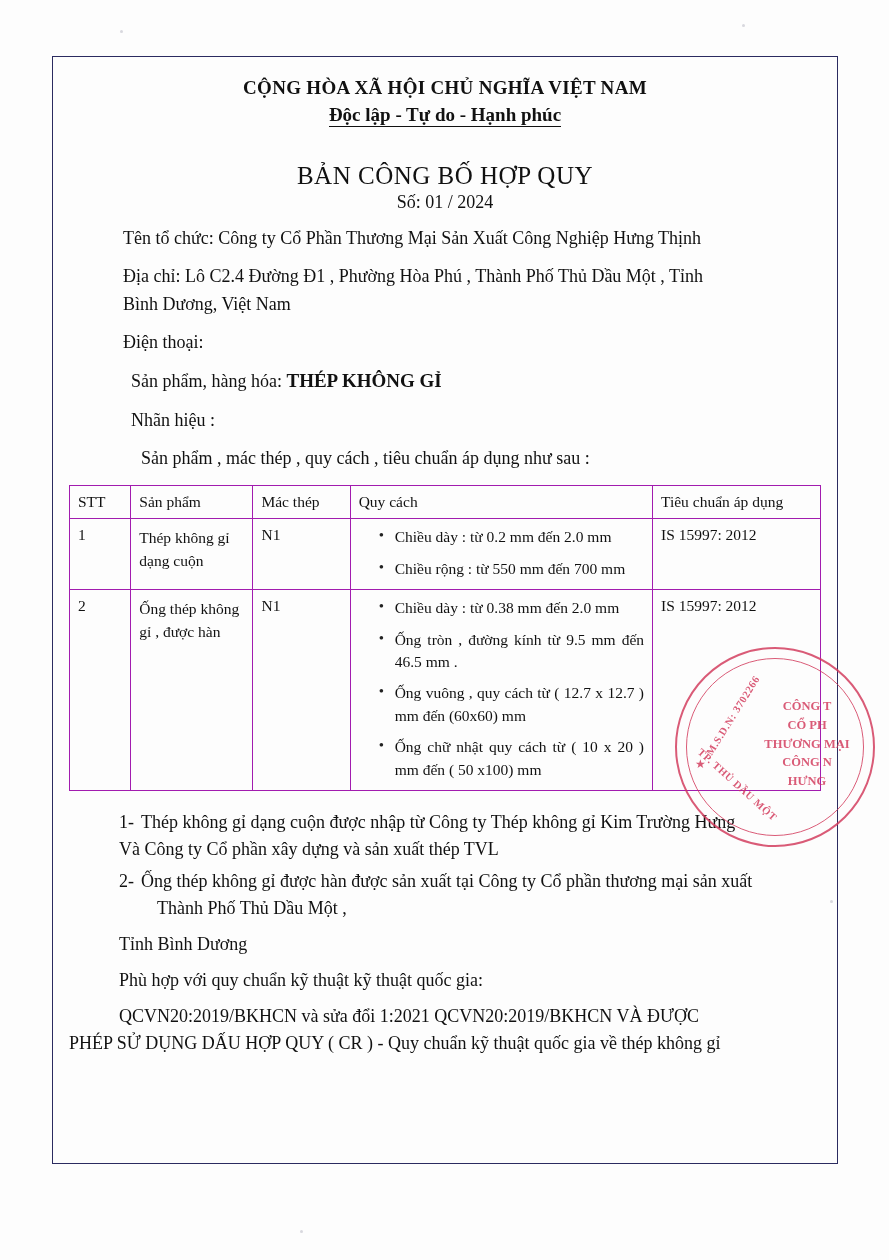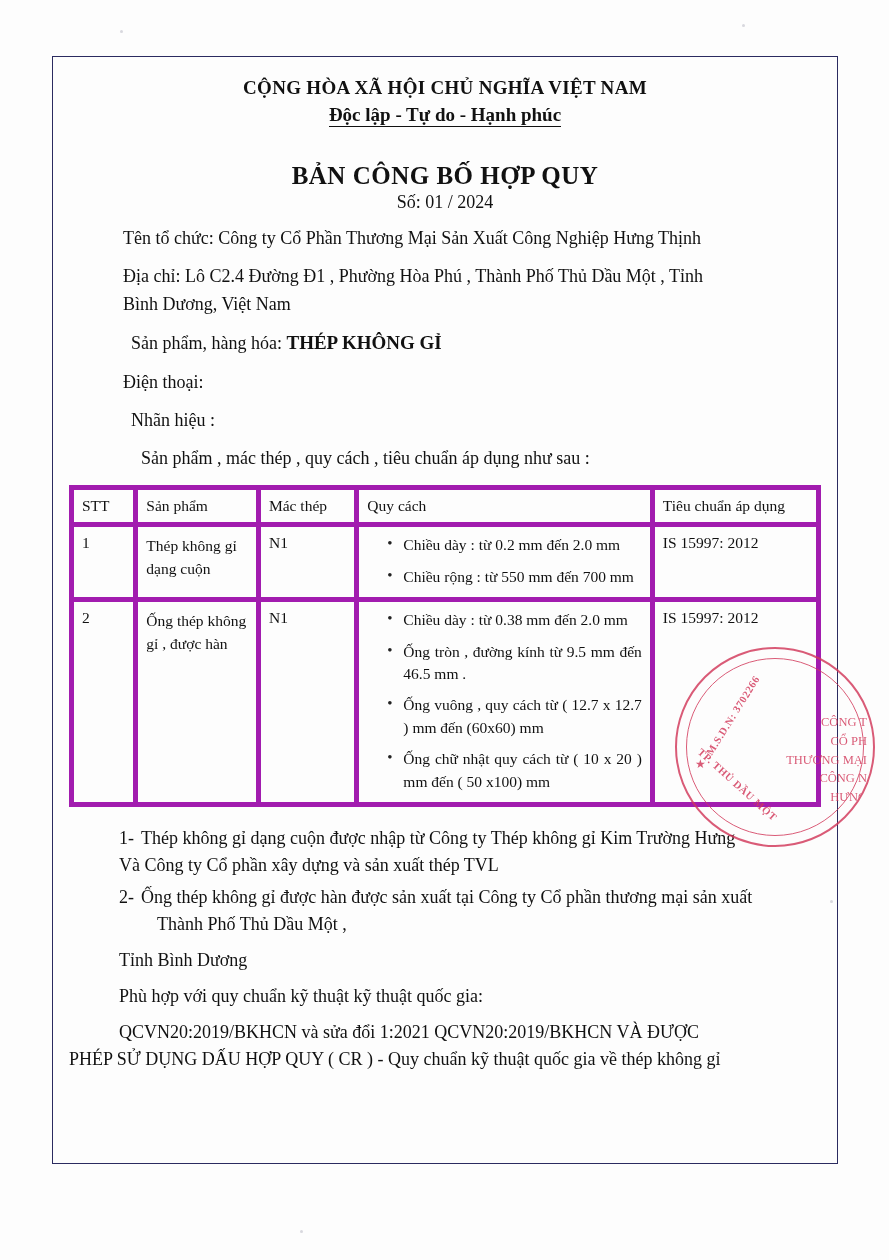--- a/index.html
+++ b/index.html
@@ -49,21 +49,21 @@
   .motto {
     font-weight: bold;
     font-size: 19px;
     margin-top: 5px;
   }
   .motto span.u {
     border-bottom: 1px solid #111;
     padding-bottom: 1px;
   }
   .doctitle {
-    font-weight: bold;
+    font-weight: normal;
     font-size: 25px;
     margin-top: 36px;
     letter-spacing: 0.5px;
   }
   .docnum {
     font-size: 18px;
     margin-top: 2px;
   }
   .body-line {
     font-size: 18px;
@@ -75,21 +75,21 @@
   .indent3 { padding-left: 72px; }
   .prod-name { font-weight: bold; font-size: 19px; }
 
   table.spec {
     width: 100%;
     border-collapse: collapse;
     margin-top: 14px;
     font-size: 15.5px;
   }
   table.spec th, table.spec td {
-    border: 5px solid #a21caf;
+    border: 1px solid #a21caf;
     padding: 7px 8px;
     vertical-align: top;
     font-weight: normal;
     text-align: left;
   }
   table.spec th { font-size: 15.5px; }
   .col-stt { width: 48px; text-align: center; }
   .col-prod { width: 120px; }
   .col-mac { width: 92px; text-align: center; }
   .col-quy { width: 330px; }
@@ -177,25 +177,25 @@
     width: 96px;
     font-size: 10.5px;
     font-weight: bold;
     transform: rotate(42deg);
     letter-spacing: 0.6px;
     white-space: nowrap;
   }
   .stamp .lines {
     position: absolute;
     left: 70px;
-    top: 64px;
+    top: 48px;
     width: 120px;
-    text-align: right;
+    text-align: center;
     font-size: 12.5px;
-    font-weight: normal;
+    font-weight: bold;
     line-height: 1.5;
     white-space: nowrap;
   }
   .stamp .star {
     position: absolute;
     left: 18px;
     top: 108px;
     font-size: 12px;
   }
   .speck {
@@ -220,26 +220,26 @@
 
       <div class="center natheader">CỘNG HÒA XÃ HỘI CHỦ NGHĨA VIỆT NAM</div>
       <div class="center motto"><span class="u">Độc lập - Tự do - Hạnh phúc</span></div>
 
       <div class="center doctitle">BẢN CÔNG BỐ HỢP QUY</div>
       <div class="center docnum">Số: 01 / 2024</div>
 
       <div class="body-line indent1">Tên tổ chức: Công ty Cổ Phần Thương Mại Sản Xuất Công Nghiệp Hưng Thịnh</div>
       <div class="body-line indent1">Địa chỉ: Lô C2.4 Đường Đ1 , Phường Hòa Phú , Thành Phố Thủ Dầu Một , Tỉnh</div>
       <div class="body-line indent1" style="margin-top:2px">Bình Dương, Việt Nam</div>
+      <div class="body-line indent1">Điện thoại:</div>
+
       <div class="body-line indent2">
         <span>Sản phẩm, hàng hóa:</span>
         <span class="prod-name">THÉP KHÔNG GỈ</span>
       </div>
-
-      <div class="body-line indent1">Điện thoại:</div>
       <div class="body-line indent2">Nhãn hiệu :</div>
       <div class="body-line indent3">Sản phẩm , mác thép , quy cách , tiêu chuẩn áp dụng như sau :</div>
 
       <table class="spec">
         <thead>
           <tr>
             <th class="col-stt">STT</th>
             <th class="col-prod">Sản phẩm</th>
             <th class="col-mac">Mác thép</th>
             <th class="col-quy">Quy cách</th>

